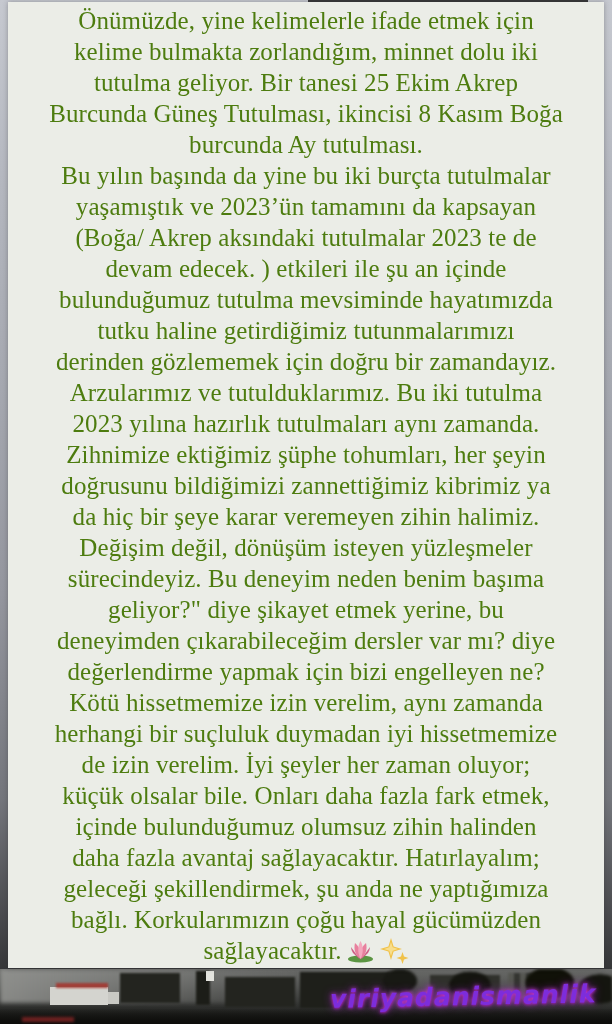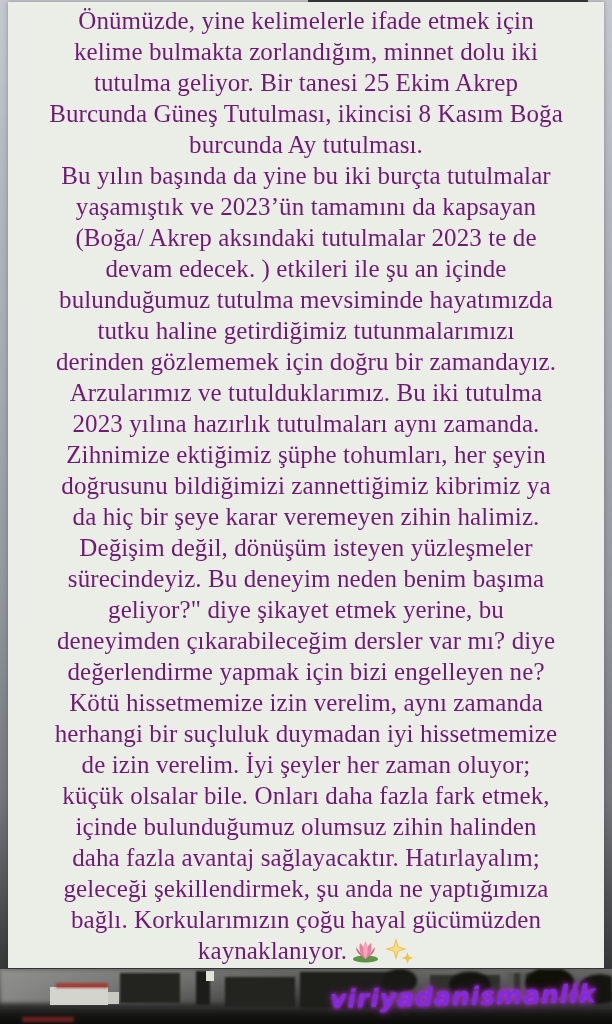--- a/index.html
+++ b/index.html
@@ -21,21 +21,21 @@
   }
   
   .card{
     position:absolute;left:8px;top:2px;width:596px;height:966px;
     background:#ebede7;
     box-shadow:0 0 5px rgba(40,40,45,.35);
     overflow:hidden;
   }
   .text-block{
     padding-top:3px;
-    color:#701a75;
+    color:#4d7c0f;
     font-size:25px;line-height:31px;
     text-align:center;
     letter-spacing:.1px;
   }
   .body-text{white-space:pre;display:block;}
   .last-line{
     display:flex;justify-content:center;align-items:center;
     gap:5px;height:31px;
   }
   .emoji-icon{display:inline-block;vertical-align:middle;}
@@ -146,21 +146,21 @@
 değerlendirme yapmak için bizi engelleyen ne?
 Kötü hissetmemize izin verelim, aynı zamanda
 herhangi bir suçluluk duymadan iyi hissetmemize
 de izin verelim. İyi şeyler her zaman oluyor;
 küçük olsalar bile. Onları daha fazla fark etmek,
 içinde bulunduğumuz olumsuz zihin halinden
 daha fazla avantaj sağlayacaktır. Hatırlayalım;
 geleceği şekillendirmek, şu anda ne yaptığımıza
 bağlı. Korkularımızın çoğu hayal gücümüzden</span>
     <div class="last-line">
-      <span>kaynaklanıyor.</span>
+      <span>sağlayacaktır.</span>
 
       <svg class="emoji-icon" width="27" height="24" viewBox="0 0 27 24">
         <ellipse cx="13.5" cy="20" rx="12.5" ry="3.6" fill="#5B9542"></ellipse>
         <path d="M13.5 21 L21 14 A11 11 0 0 0 23 8 Z" fill="#CE5F86"></path>
         <path d="M13.5 21 L6 14 A11 11 0 0 1 4 8 Z" fill="#CE5F86"></path>
         <path d="M13.5 20 C8 16 6.5 10 8 4 C11 7 12.5 9 13.5 12 Z" fill="#E8809E"></path>
         <path d="M13.5 20 C19 16 20.5 10 19 4 C16 7 14.5 9 13.5 12 Z" fill="#E8809E"></path>
         <path d="M13.5 20 C10.5 14 10.5 7 13.5 2 C16.5 7 16.5 14 13.5 20 Z" fill="#F4A8BE"></path>
       </svg>
 

